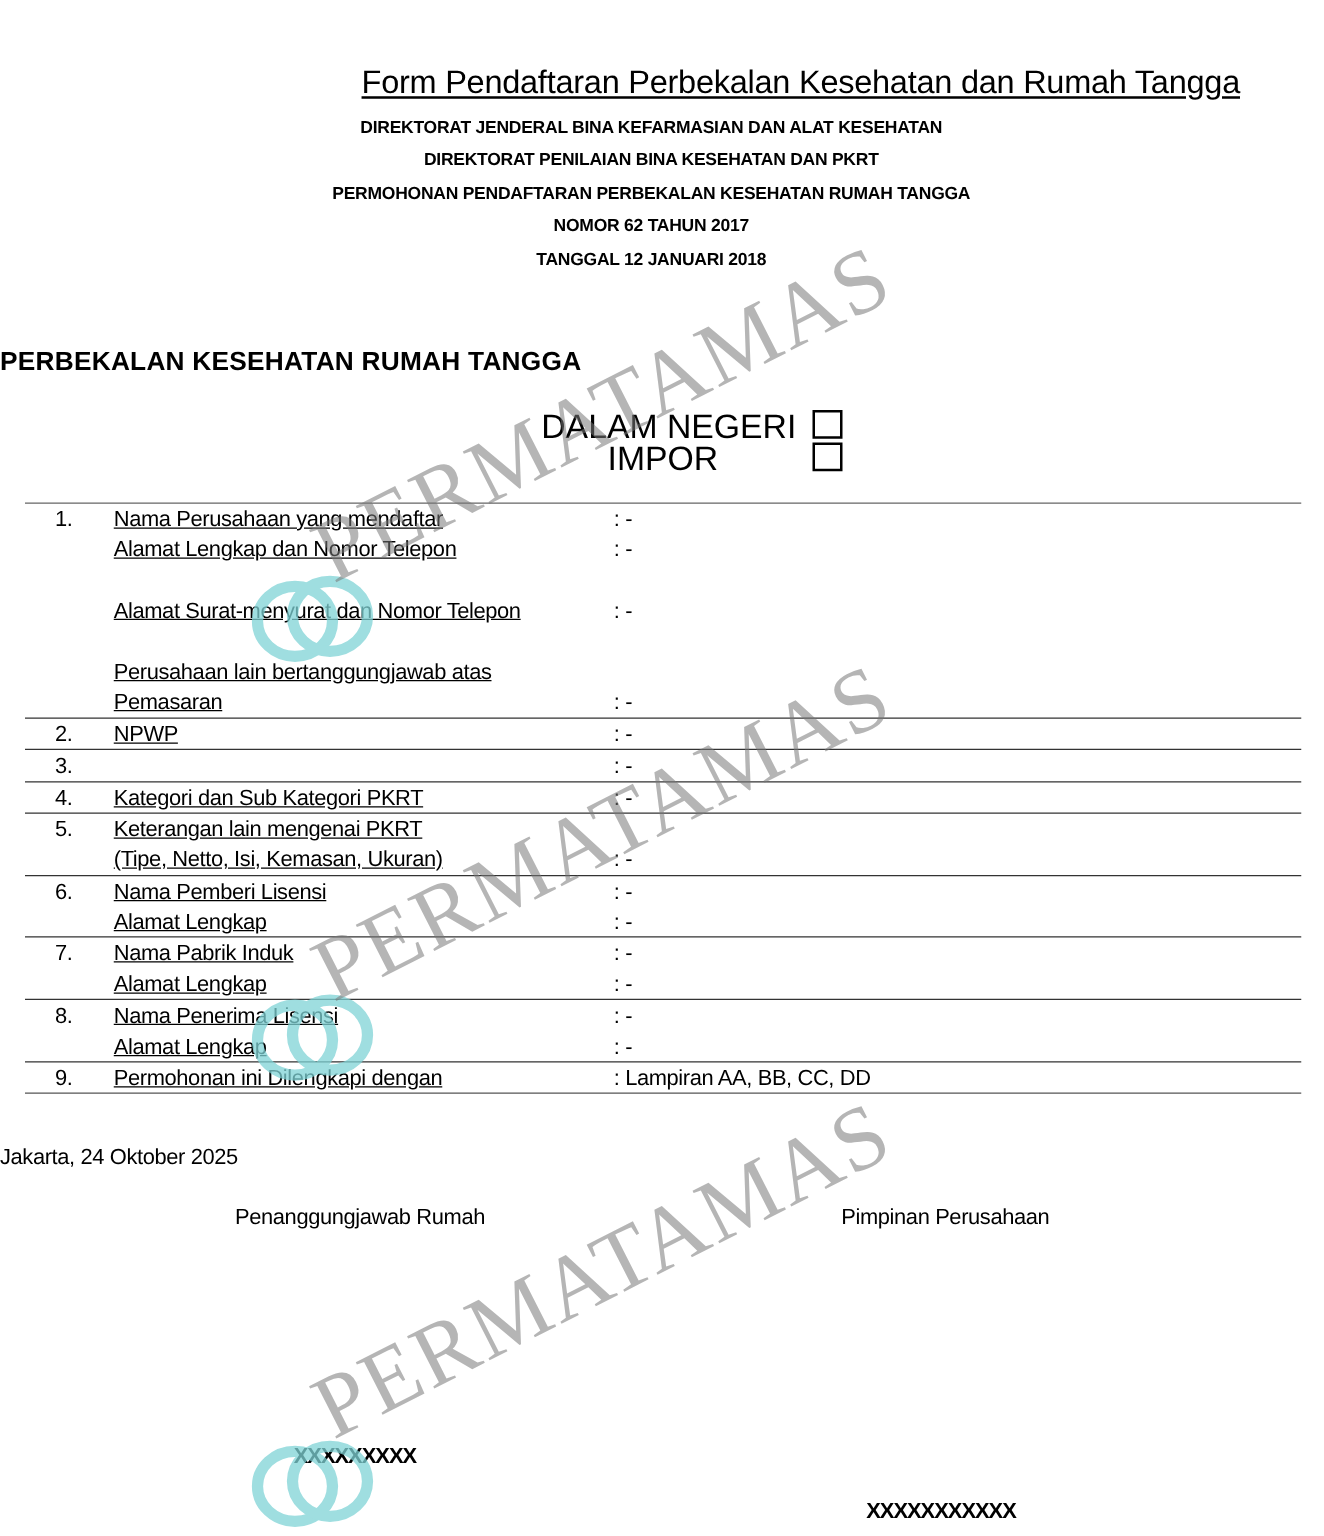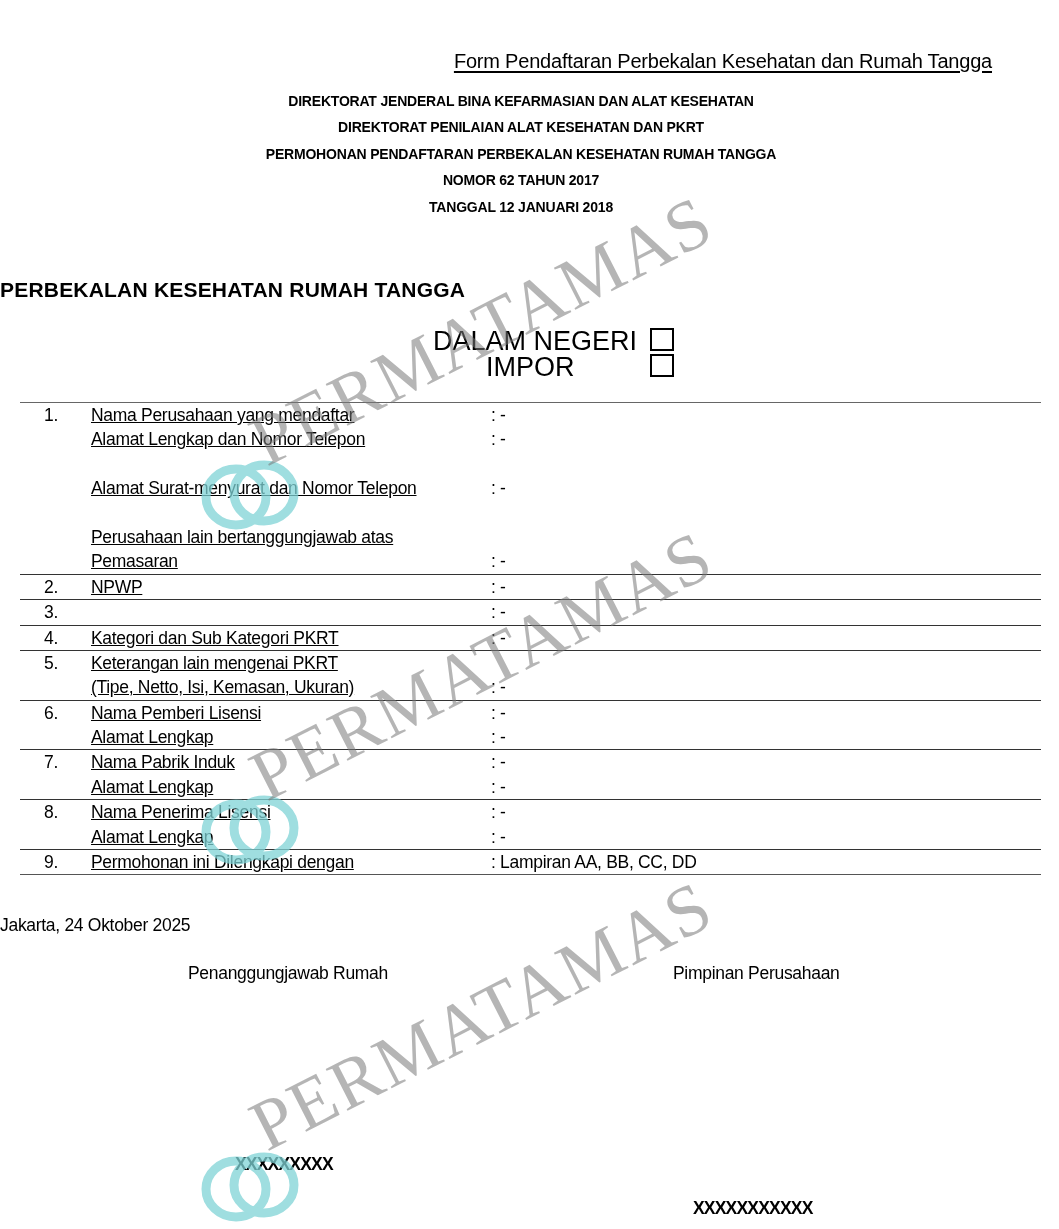--- a/index.html
+++ b/index.html
@@ -1,20 +1,20 @@
 <!DOCTYPE html>
 <html><head>
 <meta charset="utf-8">
 <style>
   html, body { margin: 0; padding: 0; background: #ffffff; }
   body { width: 1059px; height: 1229px; position: relative; overflow: hidden;
          font-family: "Liberation Sans", sans-serif; color: #000; }
   .page { position: absolute; left: 0; top: 0; width: 1059px; height: 1229px; }
 
-  .form-caption { position: absolute; top: 50px; right: 67px; font-size: 20px;
+  .form-caption { position: absolute; top: 50px; right: 67px; font-size: 26px;
                   text-decoration: underline; text-underline-offset: 3px; letter-spacing: -0.2px; }
 
   .header-block { position: absolute; top: 88px; left: 0; width: 1042px; text-align: center;
                   font-weight: bold; font-size: 14px; line-height: 26.4px; letter-spacing: -0.2px; }
   .header-line { display: block; }
 
   .section-title { position: absolute; top: 278px; left: 0; width: 1042px; 
                    font-weight: bold; font-size: 21px; letter-spacing: 0.2px; }
 
   .origin { position: absolute; font-weight: normal; font-size: 27px; }
@@ -50,21 +50,21 @@
 </style>
 </head>
 <body>
 
 <div class="page">
 
   <div class="form-caption">Form Pendaftaran Perbekalan Kesehatan dan Rumah Tangga</div>
 
   <div class="header-block">
     <span class="header-line">DIREKTORAT JENDERAL BINA KEFARMASIAN DAN ALAT KESEHATAN</span>
-    <span class="header-line">DIREKTORAT PENILAIAN ALAT KESEHATAN DAN PKRT</span>
+    <span class="header-line">DIREKTORAT PENILAIAN BINA KESEHATAN DAN PKRT</span>
     <span class="header-line">PERMOHONAN PENDAFTARAN PERBEKALAN KESEHATAN RUMAH TANGGA</span>
     <span class="header-line">NOMOR 62 TAHUN 2017</span>
     <span class="header-line">TANGGAL 12 JANUARI 2018</span>
   </div>
 
   <div class="section-title">PERBEKALAN KESEHATAN RUMAH TANGGA</div>
 
   <div class="origin origin-dn">DALAM NEGERI</div>
   <div class="checkbox cb-dn"></div>
   <div class="origin origin-imp">IMPOR</div>

